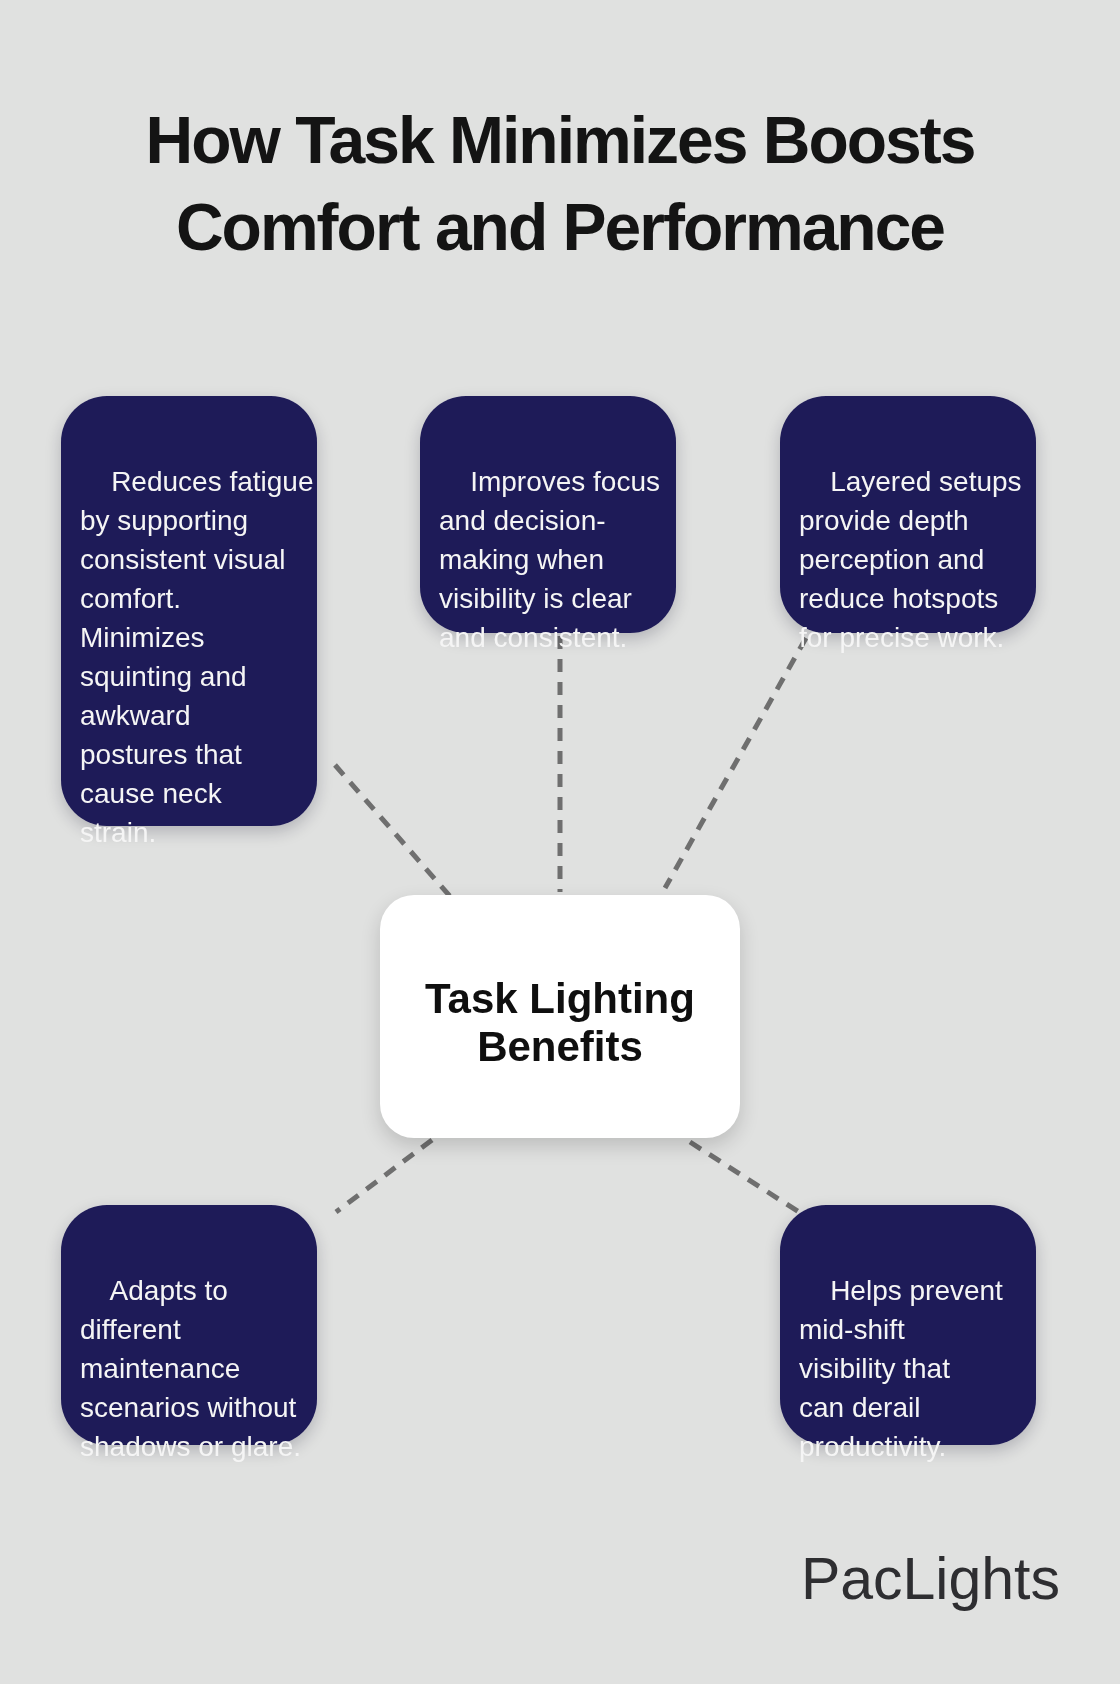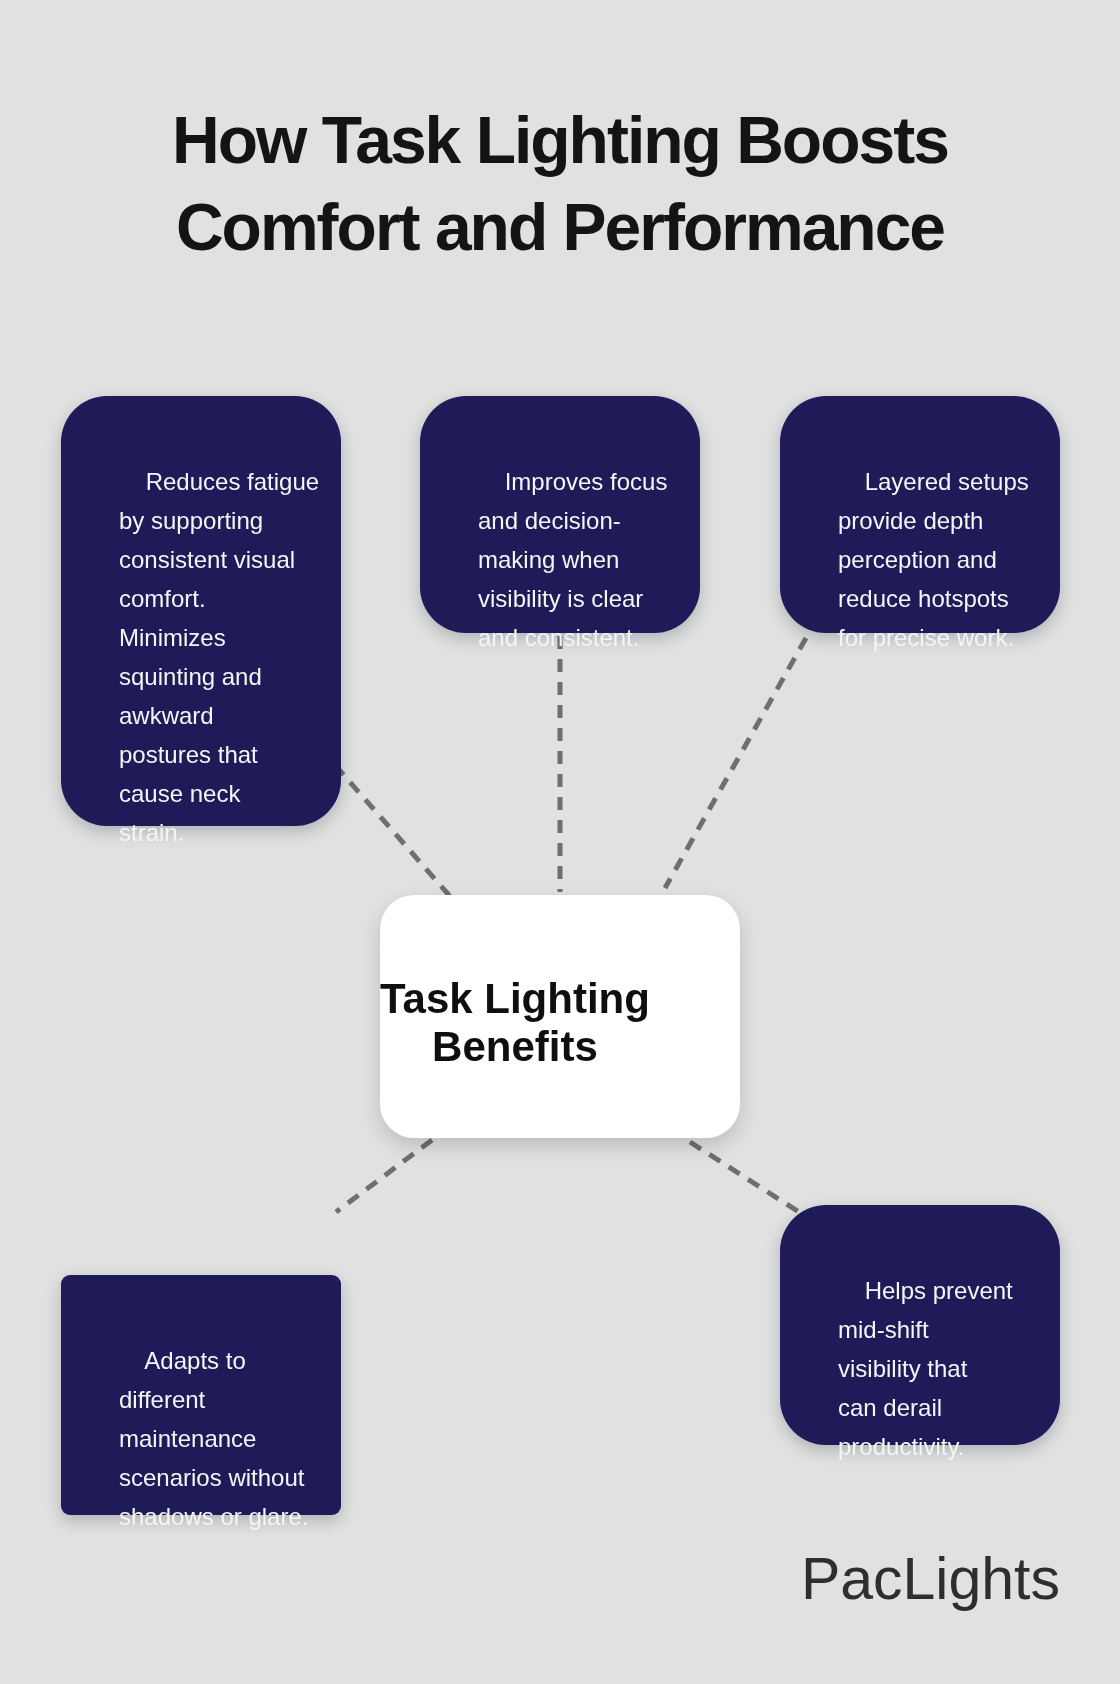--- a/index.html
+++ b/index.html
@@ -39,47 +39,47 @@
     white-space: pre-line;
   }
   .connectors {
     position: absolute;
     top: 0; left: 0;
     width: 1120px;
     height: 1684px;
   }
   .benefit-box {
     position: absolute;
-    width: 280px;
+    width: 256px;
     background: var(--box-navy);
     border-radius: 46px;
     box-shadow: 0 6px 16px rgba(20, 20, 40, 0.22);
     color: var(--box-text);
-    font-size: 24px;
+    font-size: 28px;
     line-height: 39px;
-    padding: 27px 18px 24px 58px;
+    padding: 27px 18px 24px 19px;
     white-space: pre;
   }
   .box-top-left     { left: 61px;  top: 396px; height: 430px; }
   .box-top-middle   { left: 420px; top: 396px; height: 237px; }
   .box-top-right    { left: 780px; top: 396px; height: 237px; }
-  .box-bottom-left  { left: 61px;  top: 1275px; height: 240px; border-radius: 9px; }
+  .box-bottom-left  { left: 61px;  top: 1205px; height: 240px; }
   .box-bottom-right { left: 780px; top: 1205px; height: 240px; }
   .center-node {
     position: absolute;
     left: 380px;
     top: 895px;
     width: 360px;
     height: 243px;
     background: var(--center-bg);
     border-radius: 34px;
     box-shadow: 0 8px 20px rgba(0, 0, 0, 0.16);
     display: flex;
     align-items: center;
-    justify-content: flex-start;
+    justify-content: center;
     text-align: center;
     color: var(--center-text);
     font-size: 42px;
     line-height: 48px;
     font-weight: 700;
     padding-top: 12px;
     white-space: pre-line;
   }
   .brand-logo {
     position: absolute;
@@ -90,21 +90,21 @@
     font-weight: 400;
     letter-spacing: 0px;
     color: var(--logo-color);
   }
 </style>
 </head>
 <body>
 
 <div class="canvas">
 
-  <h1 class="infographic-title">How Task Lighting Boosts
+  <h1 class="infographic-title">How Task Minimizes Boosts
 Comfort and Performance</h1>
 
   <svg class="connectors" viewBox="0 0 1120 1684" xmlns="http://www.w3.org/2000/svg">
     <line x1="335" y1="765" x2="455" y2="902" stroke="#6f6f6f" stroke-width="5" stroke-dasharray="13 10"></line>
     <line x1="560" y1="636" x2="560" y2="892" stroke="#6f6f6f" stroke-width="5" stroke-dasharray="13 10"></line>
     <line x1="806" y1="638" x2="665" y2="888" stroke="#6f6f6f" stroke-width="5" stroke-dasharray="13 10"></line>
     <line x1="432" y1="1140" x2="336" y2="1212" stroke="#6f6f6f" stroke-width="5" stroke-dasharray="13 10"></line>
     <line x1="690" y1="1142" x2="802" y2="1214" stroke="#6f6f6f" stroke-width="5" stroke-dasharray="13 10"></line>
   </svg>
 

